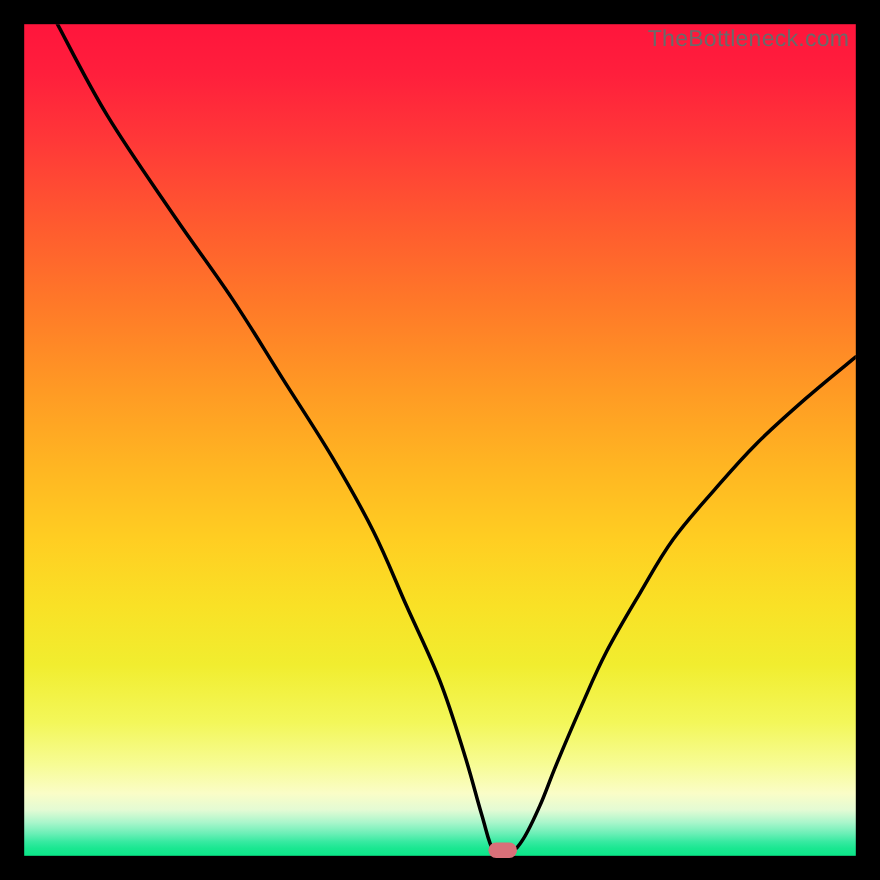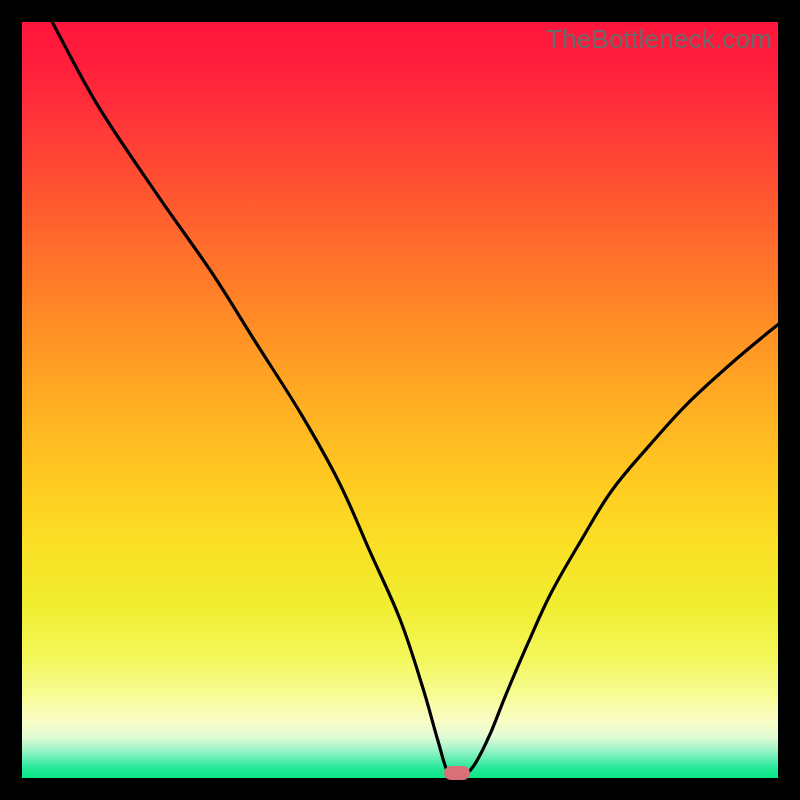--- a/index.html
+++ b/index.html
@@ -45,21 +45,21 @@
       #37eaa1 98.3%,
       #1ae791 99.1%,
       #0be688 100%
     );
   }
   .watermark {
     position: absolute;
     top: 2px;
     right: 6px;
     color: #6a6a6a;
-    font-size: 26px;
+    font-size: 21px;
     font-weight: 500;
     letter-spacing: 0.2px;
     z-index: 5;
   }
   svg.curve {
     position: absolute;
     left: 0;
     top: 0;
     width: 756px;
     height: 756px;

